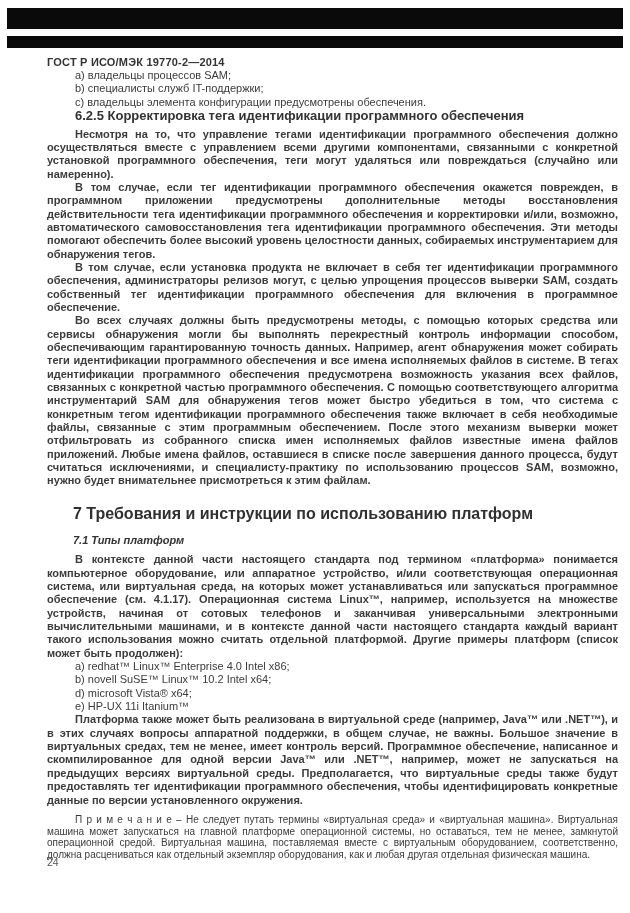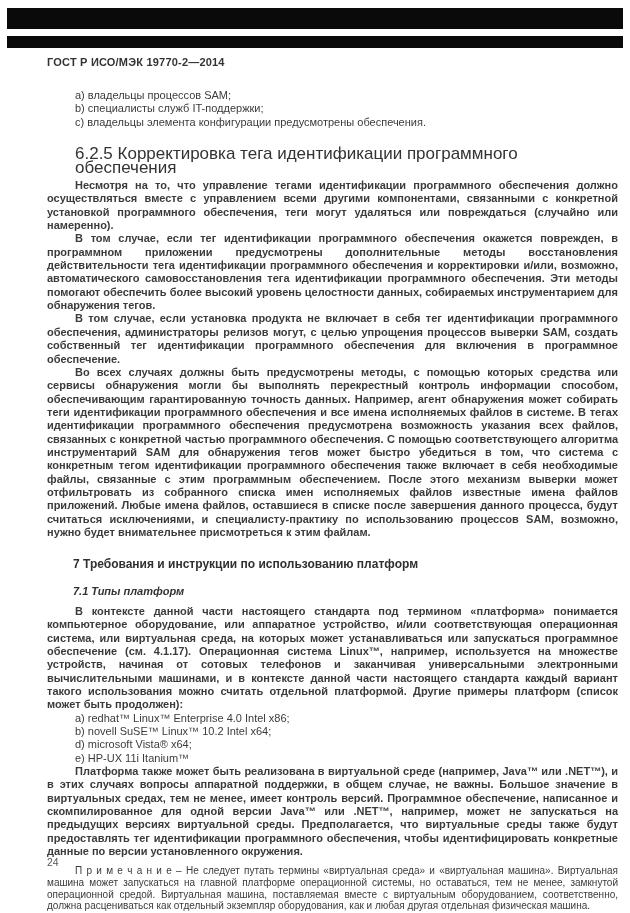--- a/index.html
+++ b/index.html
@@ -26,30 +26,30 @@
     font-size:11px; line-height:14px; font-weight:bold; color:#333333;
     letter-spacing:0.2px;
   }
   .body-text { font-size:11px; line-height:13.35px; }
   .para {
     text-align:justify;
     text-indent:28px;
     margin:0;
     font-weight:bold;
   }
-  .list { margin-top:20px; }
+  .list { }
   .list-item { padding-left:28px; line-height:13.35px; }
   .h-625 {
-    font-weight:normal; color:#333333;
-    margin:18px 0 5px 0; padding-left:28px;
-    font-size:17px; line-height:13.5px;
+    font-weight:bold; color:#333333;
+    margin:0 0 5px 0; padding-left:28px;
+    font-size:13px; line-height:13.5px;
   }
   .h-7 {
     font-weight:bold; color:#303030;
-    font-size:12px; line-height:17px;
+    font-size:16px; line-height:17px;
     margin:17px 0 0 26px;
   }
   .h-71 {
     font-weight:bold; color:#333333;
     font-size:11px; line-height:13.5px;
     margin:12px 0 6px 26px;
     font-style:italic;
   }
   .platform-list { margin:0; }
   .note {

